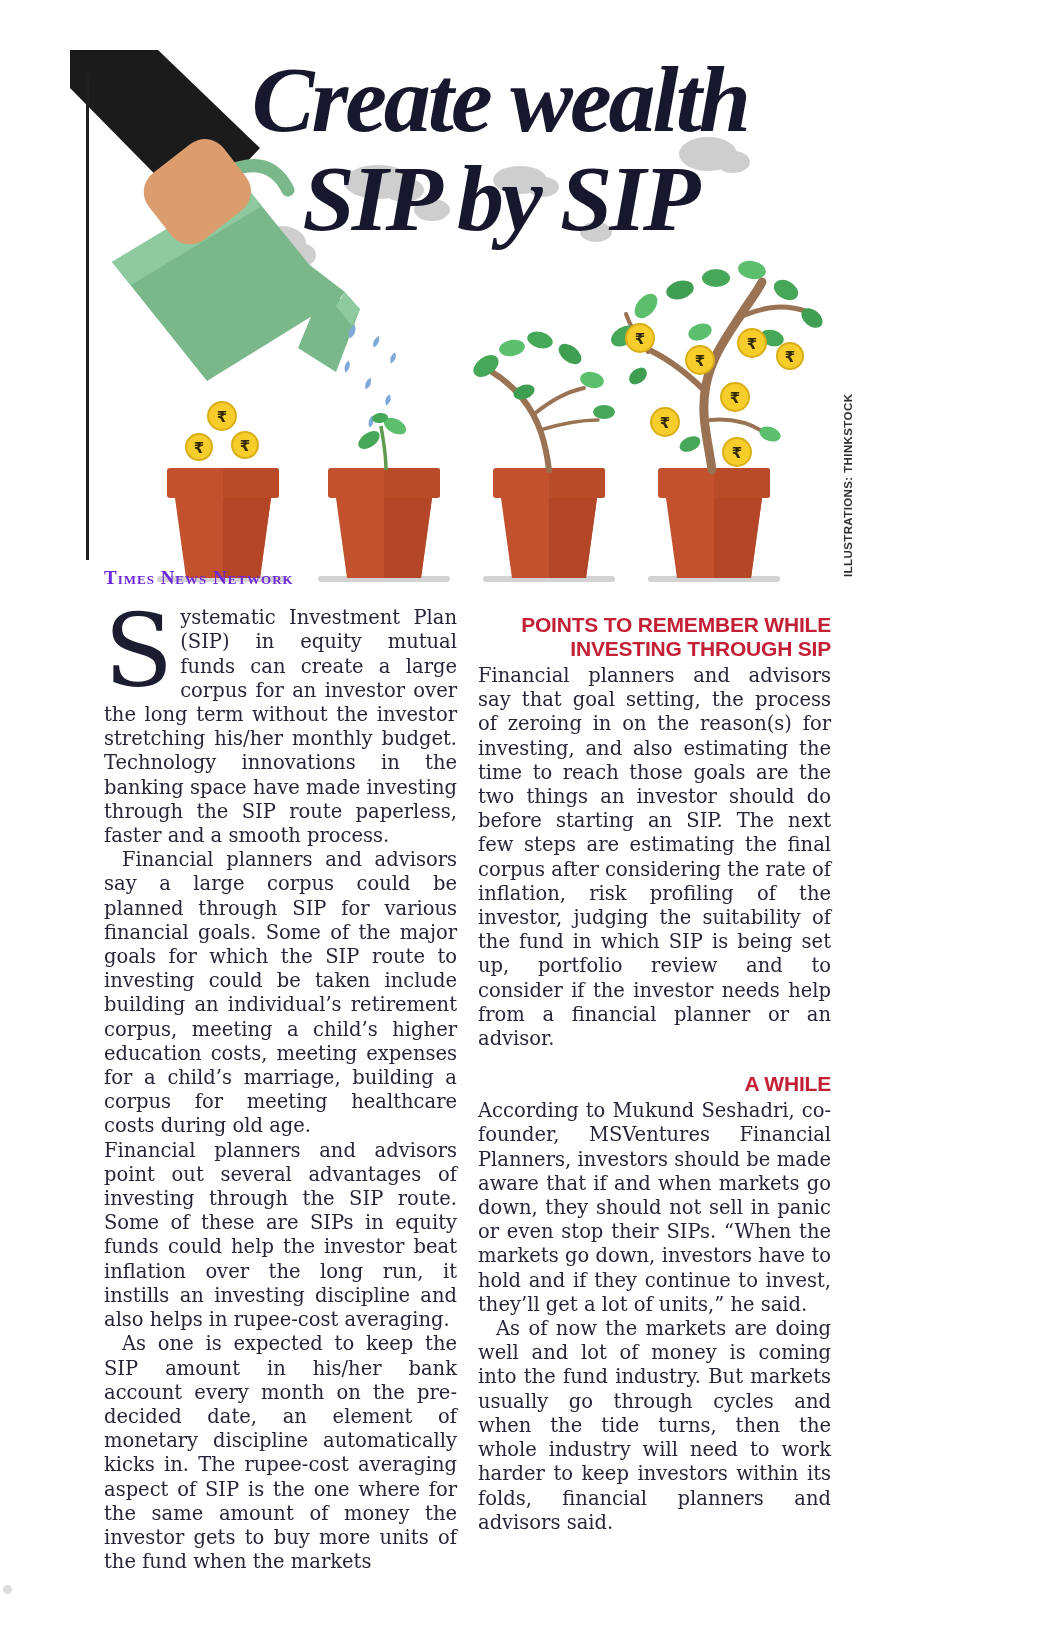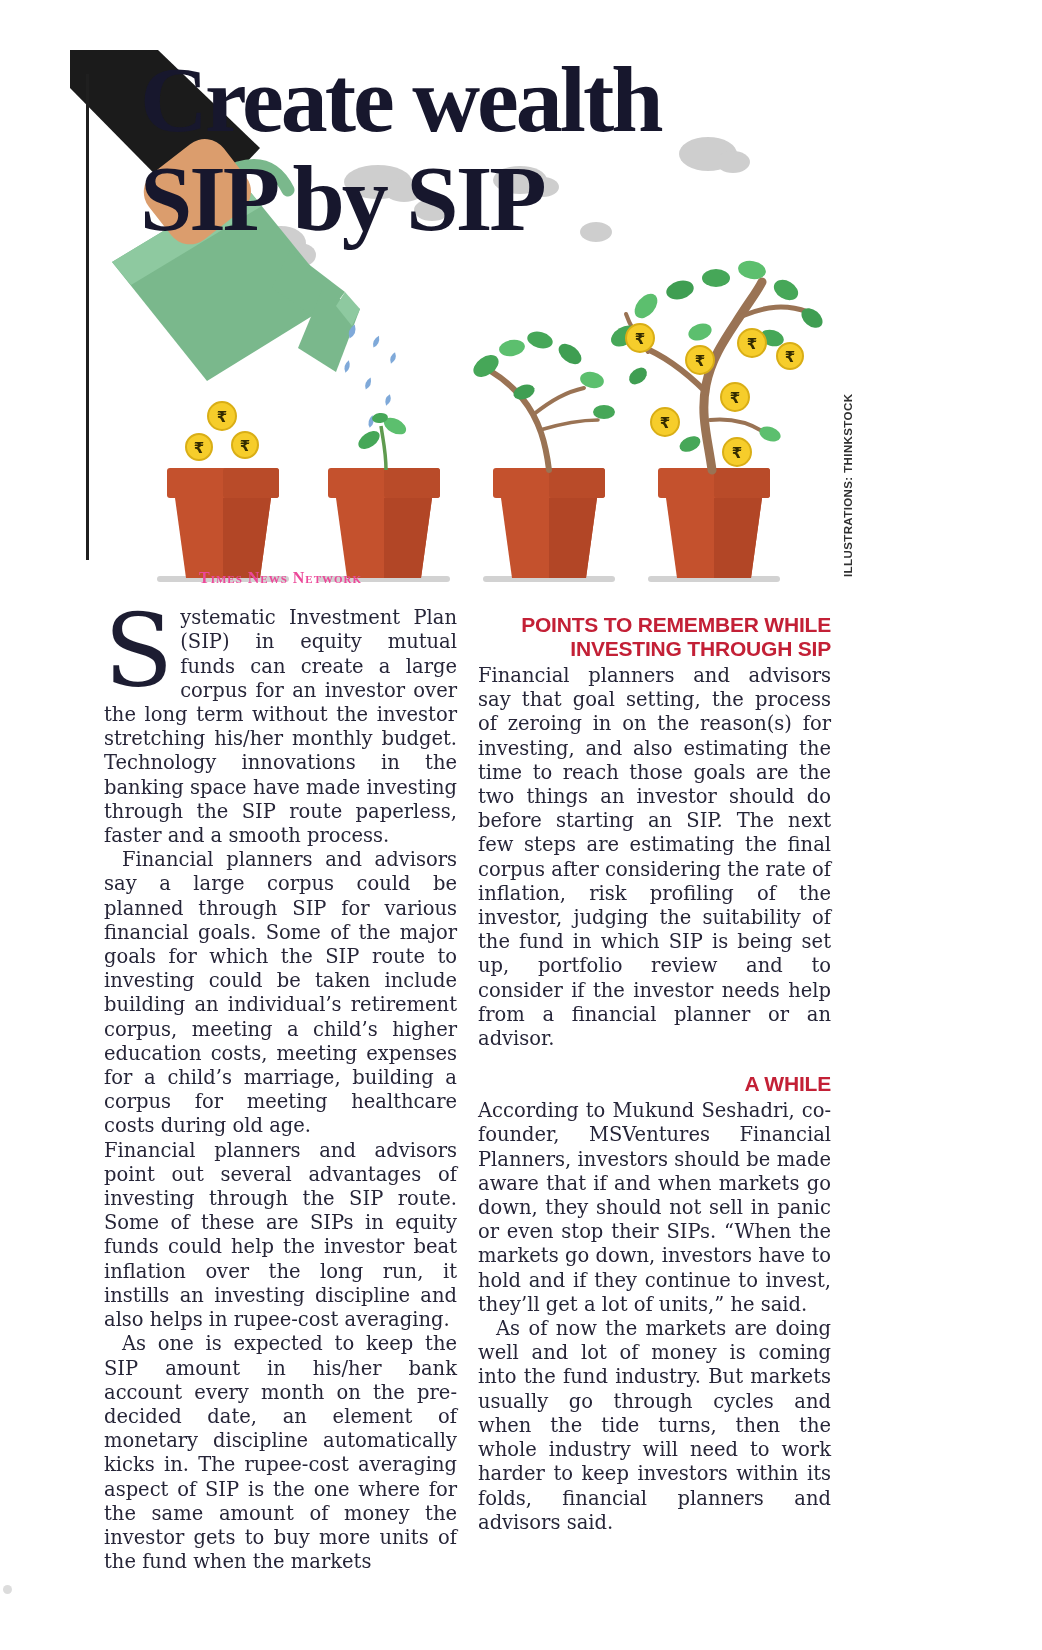--- a/index.html
+++ b/index.html
@@ -1,31 +1,31 @@
 <!DOCTYPE html>
 <html><head>
 <meta charset="utf-8">
 <style>
   html,body{margin:0;padding:0;background:#ffffff;}
   .page{position:relative;width:1042px;height:1650px;background:#fff;overflow:hidden;
         font-family:"DejaVu Serif",serif;}
   .rule{position:absolute;left:86px;top:74px;width:3px;height:486px;background:#1f1f1f;z-index:3;}
-  .title{position:absolute;left:140px;top:50px;width:720px;text-align:left;z-index:2;
-         color:#17172d;font-family:"Liberation Serif",serif;font-weight:bold;
+  .title{position:absolute;left:140px;top:50px;width:720px;text-align:center;z-index:2;
+         color:#17172d;font-family:"Liberation Serif",serif;font-style:italic;font-weight:bold;
          font-size:94px;line-height:99px;letter-spacing:-3px;}
   .illo{position:absolute;left:0;top:0;z-index:1;}
   .credit{position:absolute;left:842px;top:577px;transform:rotate(-90deg);transform-origin:0 0;
           font-family:"Liberation Sans",sans-serif;font-weight:bold;font-size:11.5px;
           letter-spacing:0.4px;color:#303030;white-space:nowrap;z-index:2;}
   .col{position:absolute;width:353px;color:#262538;font-size:19.5px;line-height:24.2px;
        text-align:justify;z-index:2;}
   .col-left{left:104px;top:566px;}
   .col-right{left:478px;top:592px;}
-  .byline{text-align:center;font-family:"Liberation Serif",serif;font-weight:bold;
-          font-variant:small-caps;font-size:16px;letter-spacing:1px;color:#ec4899;margin:0 0 16px 0;}
+  .byline{text-align:left;font-family:"Liberation Serif",serif;font-weight:bold;
+          font-variant:small-caps;font-size:19px;letter-spacing:1px;color:#6d28d9;margin:0 0 16px 0;}
   .col p{margin:0;}
   p.ind{text-indent:18px;}
   .shead{font-family:"Liberation Sans",sans-serif;font-weight:bold;font-size:21px;line-height:24px;
          color:#c32036;margin:21px 0 3px 0;letter-spacing:-0.2px;text-align:right;}
   .dropcap{float:left;font-size:101px;line-height:80px;margin:5px 7px 0 0;color:#1d1d32;
            font-family:"DejaVu Serif",serif;}
   .corner{position:absolute;left:3px;top:1585px;width:9px;height:9px;border-radius:50%;background:#dcdcdc;}
   .coin-t{font-family:"DejaVu Sans",sans-serif;font-weight:bold;font-size:15px;}
 </style>
 </head>

